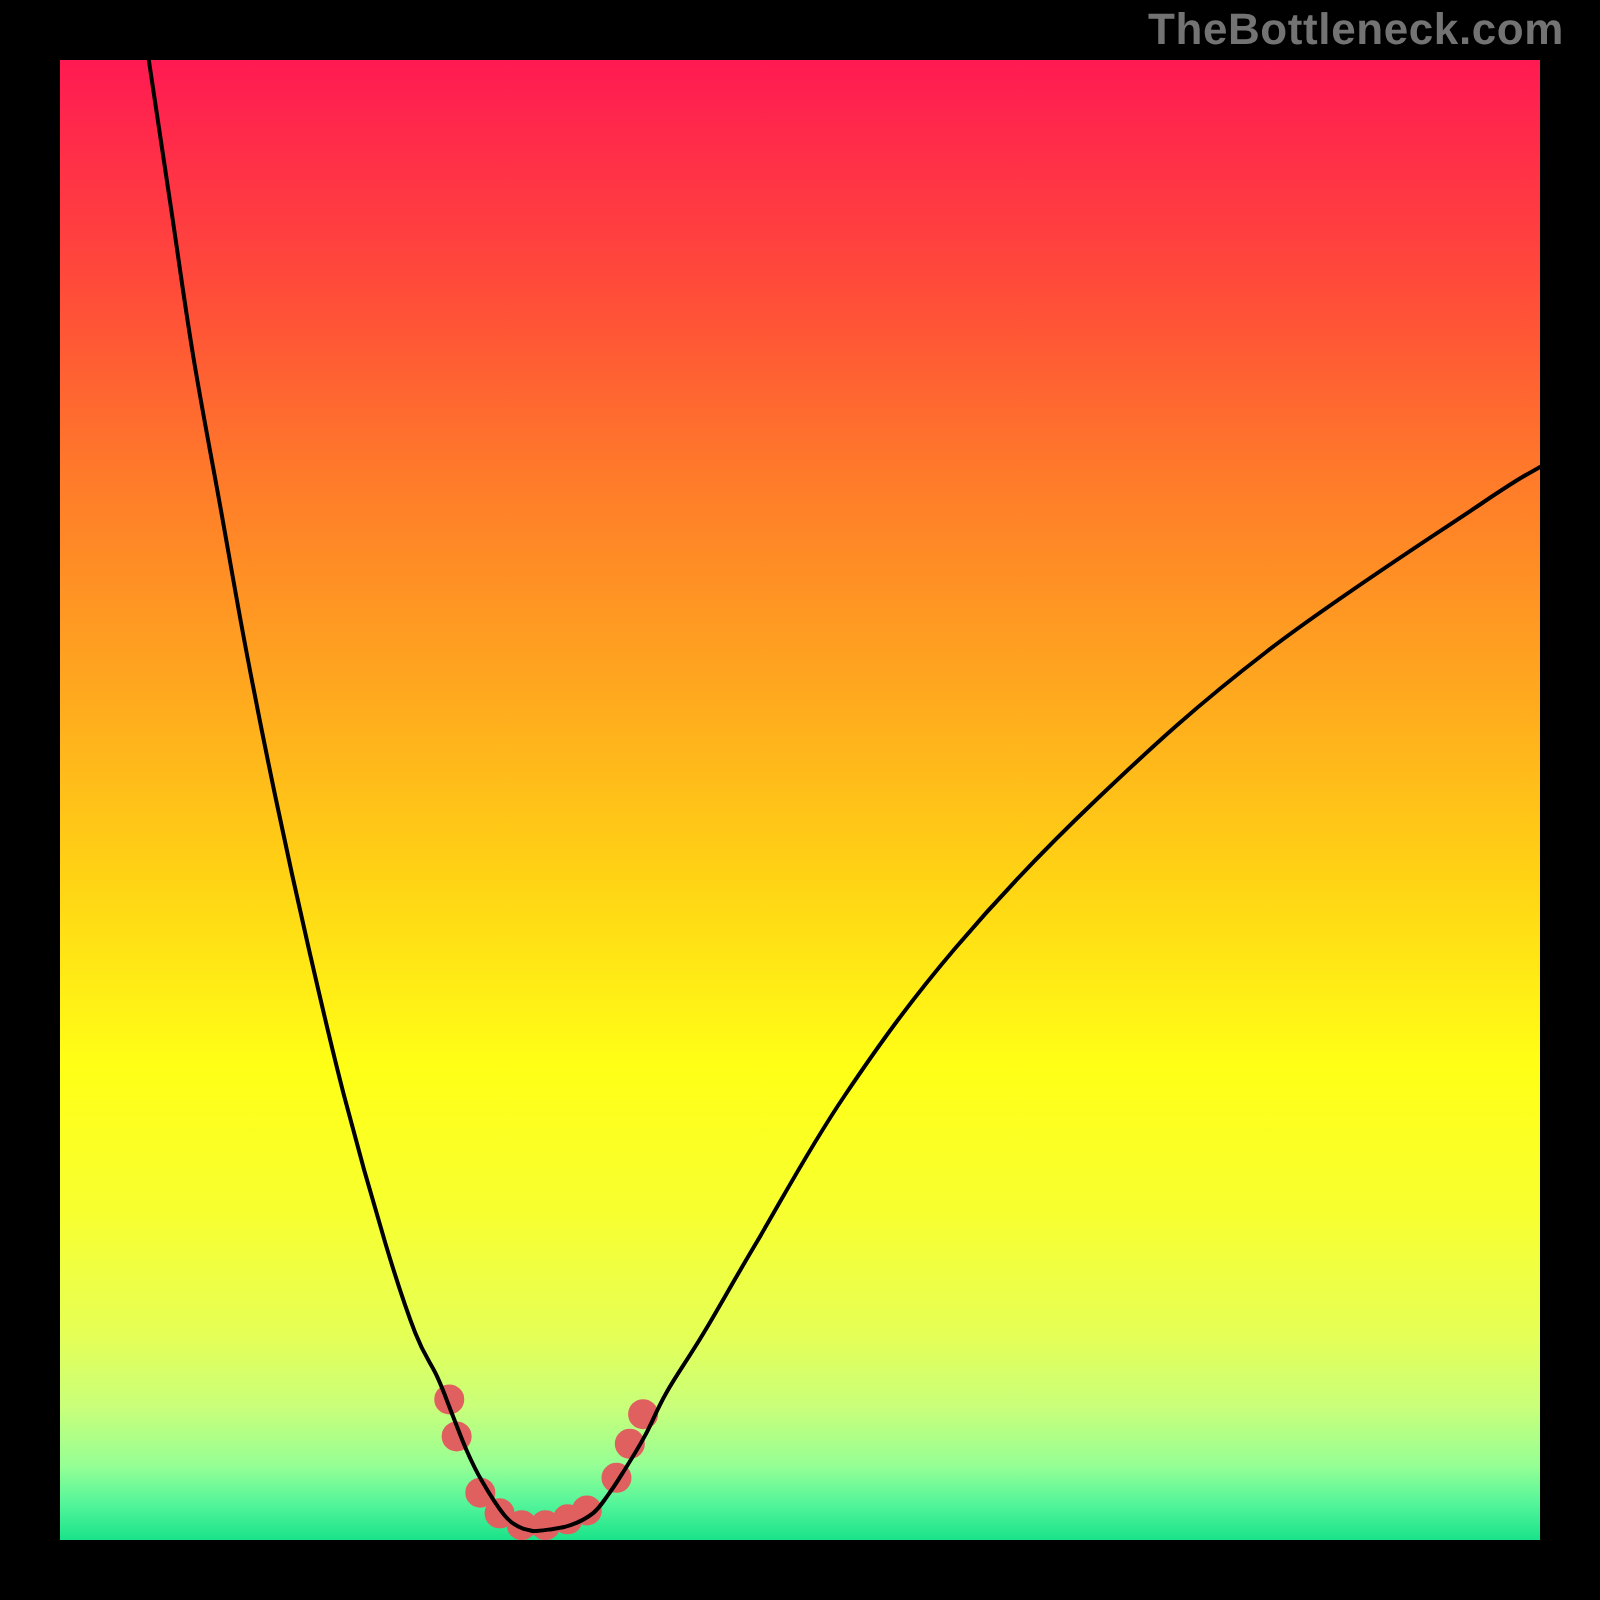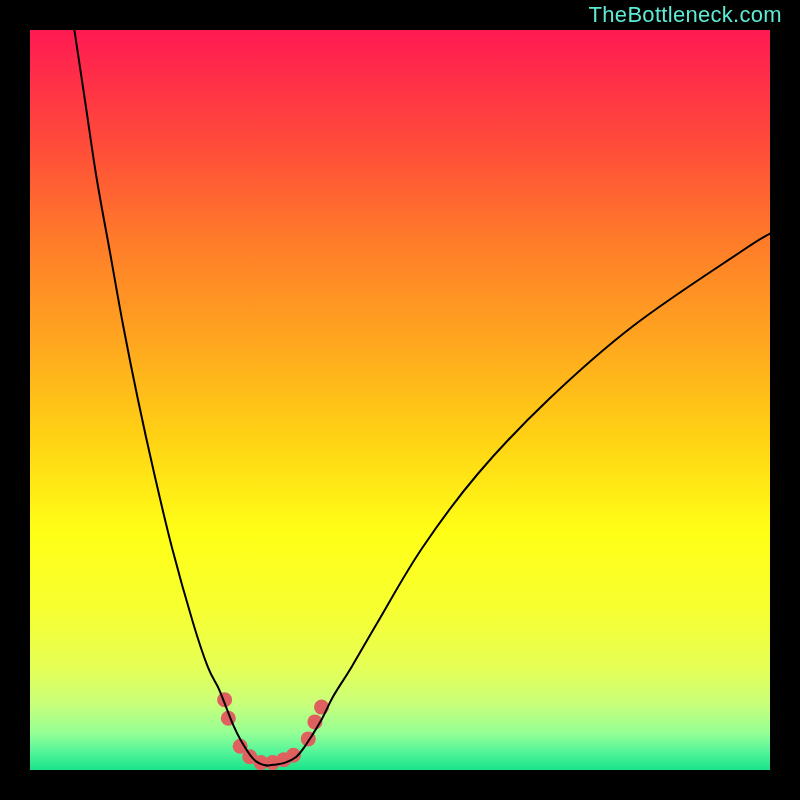--- a/index.html
+++ b/index.html
@@ -13,23 +13,23 @@
   .frame {
     width: 800px;
     height: 800px;
     background: #000;
     position: relative;
   }
   .watermark {
     position: absolute;
     top: 2px;
     right: 18px;
-    color: #5eead4;
+    color: #737373;
     font-size: 22px;
-    font-weight: 400;
+    font-weight: 700;
     letter-spacing: 0.3px;
     z-index: 10;
     user-select: none;
   }
   .plot {
     position: absolute;
     left: 30px;
     top: 30px;
     width: 740px;
     height: 740px;

